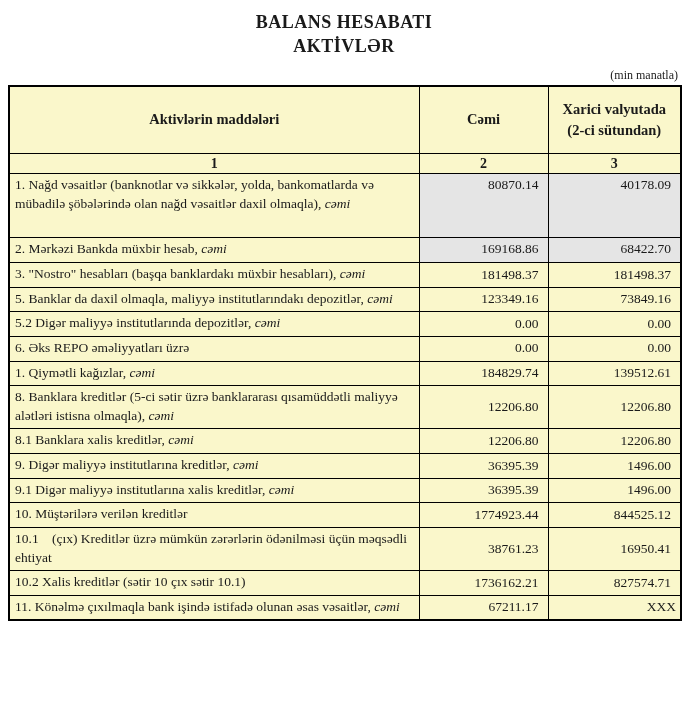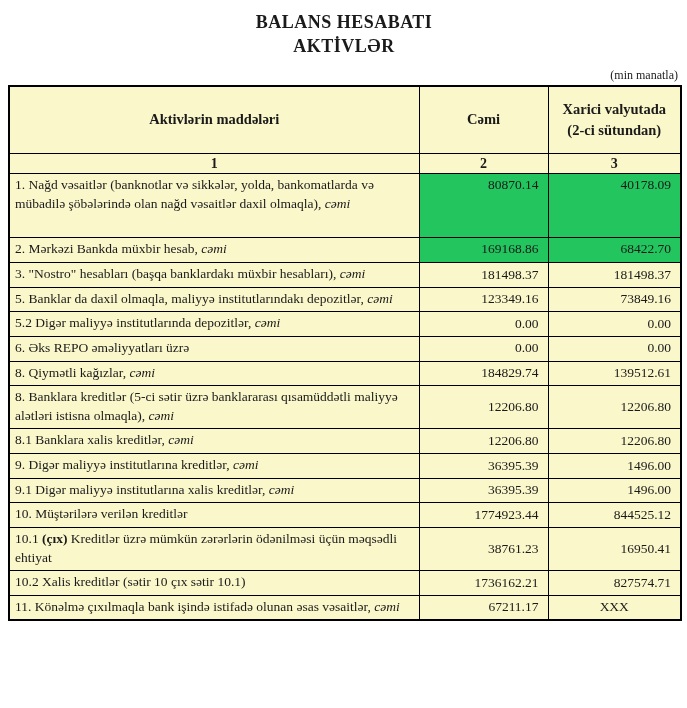--- a/index.html
+++ b/index.html
@@ -70,32 +70,31 @@
     text-align:left;
     vertical-align:middle;
     padding:2px 6px 3px 5px;
   }
   tbody td.val-cell{
     text-align:right;
     vertical-align:middle;
     padding:2px 9px 2px 4px;
   }
   tbody td.val-cell.white{
-    background:#22c55e;
+    background:#e5e5e5;
     vertical-align:top;
   }
   tbody td.val-cell.center{
-    text-align:center;
     padding:2px 4px;
   }
   tbody tr.tall{height:64px;}
   tbody tr.tall td{vertical-align:top;}
 
   .it{font-style:italic;}
-  .bd{font-weight:bold;}
+  .bd{font-weight:normal;margin-left:10px;}
 </style>
 </head>
 <body>
 
 <div class="page">
 
   <div class="title-block">
     <div class="title-line">BALANS HESABATI</div>
     <div class="title-line">AKTİVLƏR</div>
   </div>
@@ -145,21 +144,21 @@
           <td class="label-cell"><span>5.2 Digər maliyyə institutlarında depozitlər, </span><span class="it">cəmi</span></td>
           <td class="val-cell">0.00</td>
           <td class="val-cell">0.00</td>
         </tr>
         <tr>
           <td class="label-cell"><span>6. Əks REPO əməliyyatları üzrə</span></td>
           <td class="val-cell">0.00</td>
           <td class="val-cell">0.00</td>
         </tr>
         <tr>
-          <td class="label-cell"><span>8. Qiymətli kağızlar, </span><span class="it">cəmi</span></td>
+          <td class="label-cell"><span>1. Qiymətli kağızlar, </span><span class="it">cəmi</span></td>
           <td class="val-cell">184829.74</td>
           <td class="val-cell">139512.61</td>
         </tr>
         <tr>
           <td class="label-cell"><span>8. Banklara kreditlər (5-ci sətir üzrə banklararası qısamüddətli maliyyə alətləri istisna olmaqla), </span><span class="it">cəmi</span></td>
           <td class="val-cell">12206.80</td>
           <td class="val-cell">12206.80</td>
         </tr>
         <tr>
           <td class="label-cell"><span>8.1 Banklara xalis kreditlər, </span><span class="it">cəmi</span></td>

